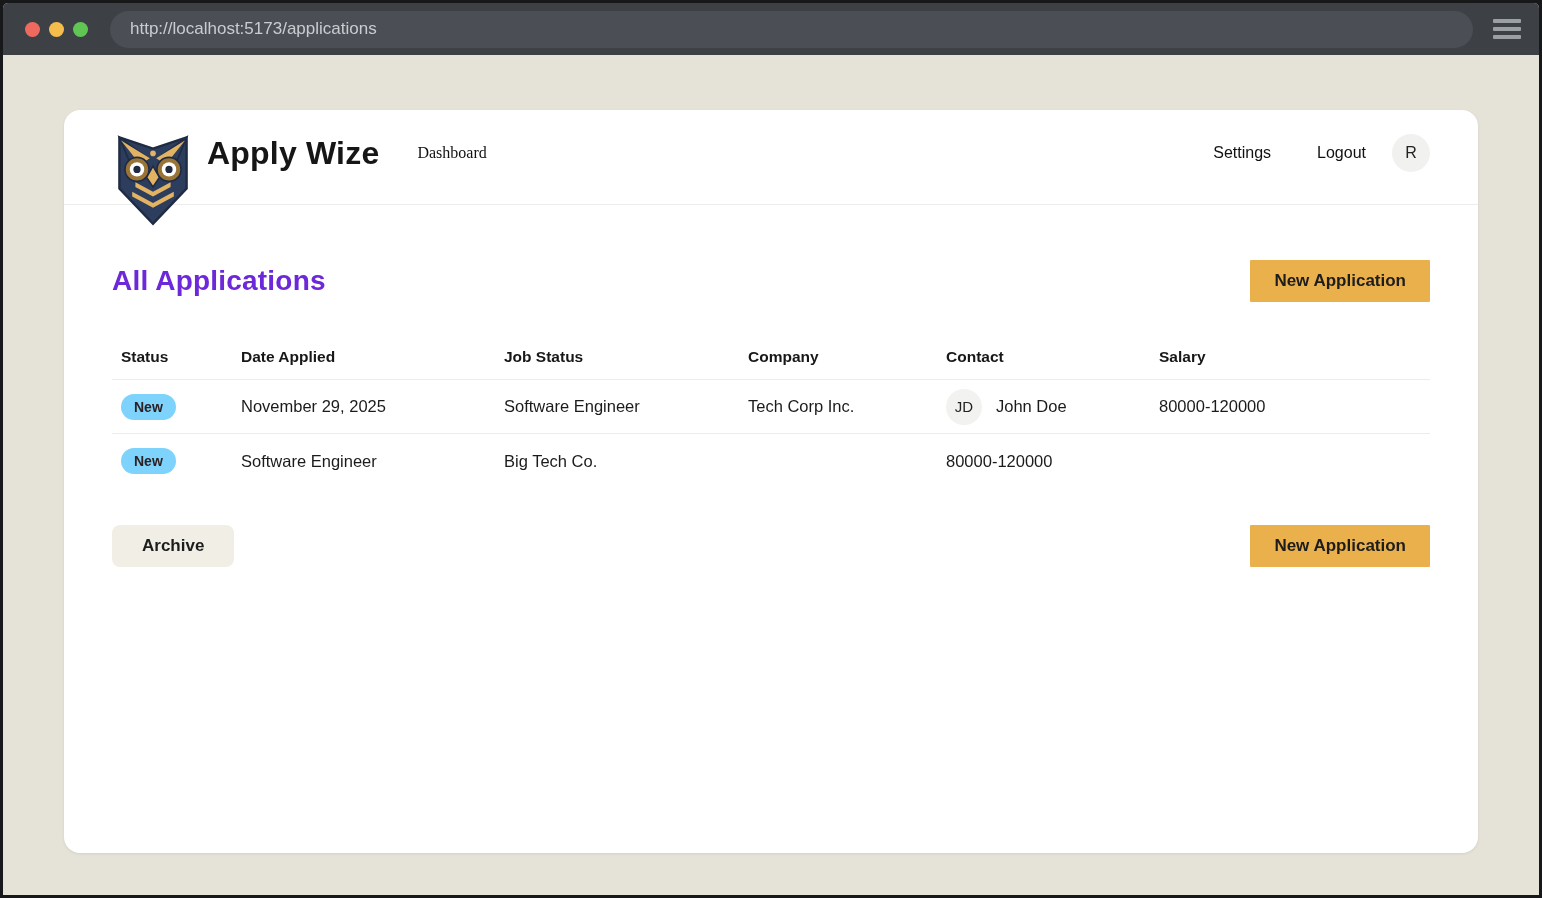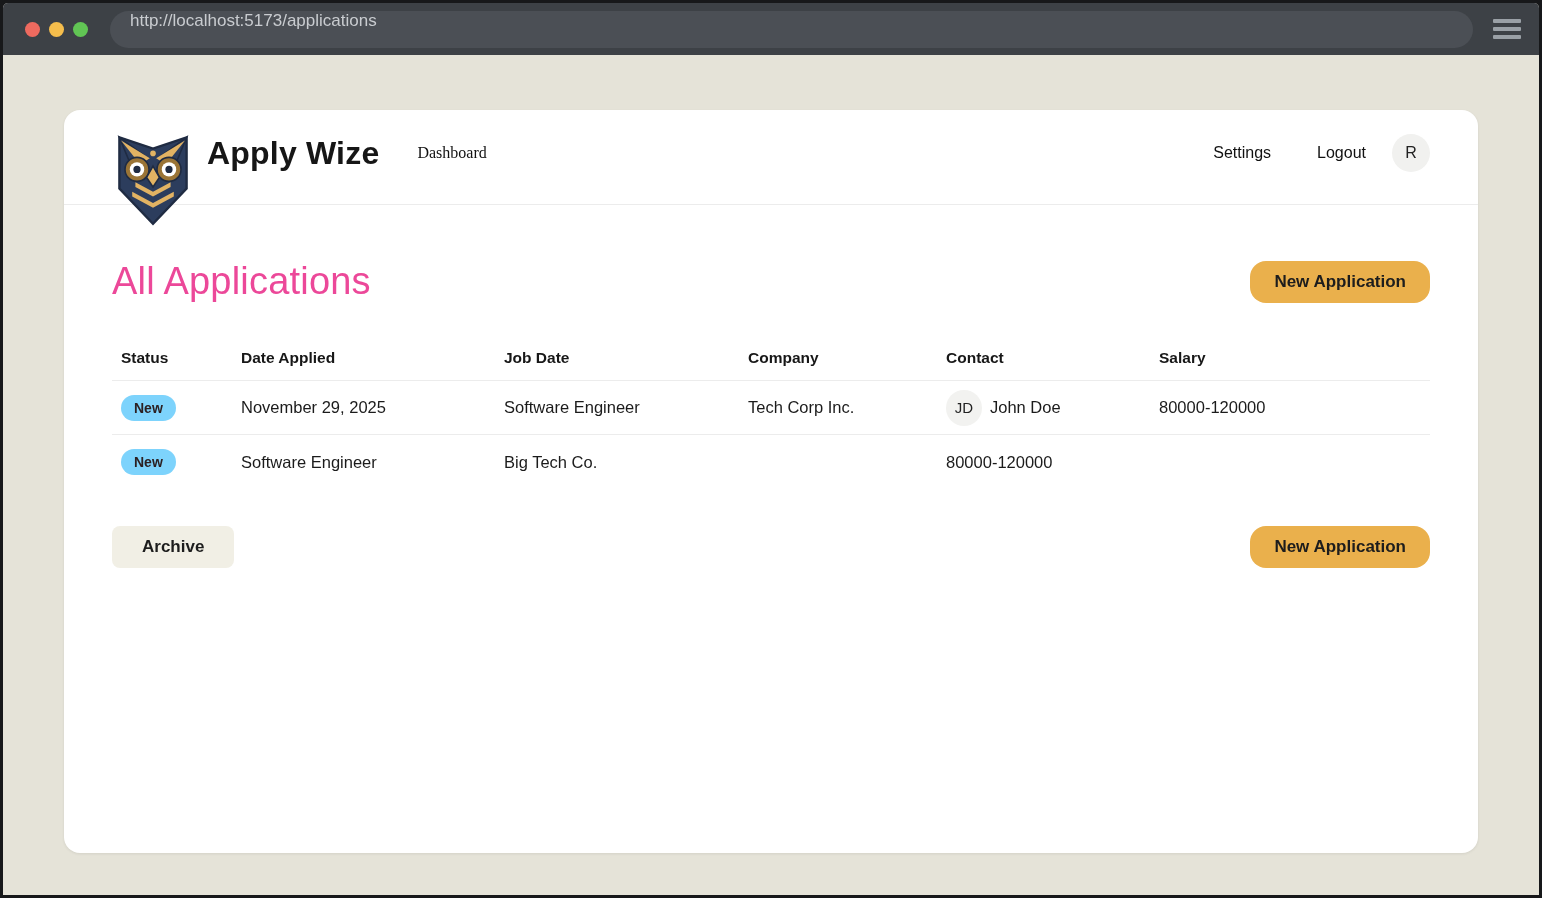--- a/index.html
+++ b/index.html
@@ -23,21 +23,21 @@
     padding: 0 14px 0 22px;
   }
   .dots { display: flex; gap: 9px; align-items: center; }
   .dot { width: 15px; height: 15px; border-radius: 50%; }
   .dot.red { background: #ee6a5f; }
   .dot.yellow { background: #f5bd4c; }
   .dot.green { background: #61c554; }
   .url-bar {
     flex: 1; height: 37px; margin: 0 16px 0 22px;
     background: #4b4f55; border-radius: 19px;
-    display: flex; 
+    display: flex; align-items: center;
     padding: 0 20px;
     color: #c9ccd0; font-size: 17px;
   }
   .menu-btn { display: flex; flex-direction: column; gap: 4px; padding: 4px; cursor: pointer; }
   .menu-btn span { display: block; width: 28px; height: 4px; background: #9aa0a6; border-radius: 1px; }
 
   
   .page { flex: 1; background: #e5e3d8; overflow: hidden; }
   .card {
     width: 1414px; height: 743px;
@@ -66,23 +66,23 @@
   .avatar {
     width: 38px; height: 38px; border-radius: 50%;
     background: #f1f1ef; color: #222;
     display: flex; align-items: center; justify-content: center;
     font-size: 16px; margin-left: 26px; cursor: pointer;
   }
 
   
   .card-body { padding: 0 48px; }
   .title-row { display: flex; justify-content: space-between; align-items: center; margin-top: 55px; }
-  .page-title { font-size: 38px; font-weight: 400; color: #ec4899; letter-spacing: .2px; }
+  .page-title { font-size: 28px; font-weight: 700; color: #6d28d9; letter-spacing: .2px; }
   .btn-gold {
-    background: #eab04c; border: none; border-radius: 16px;
+    background: #eab04c; border: none; border-radius: 1px;
     font-family: inherit; font-size: 17px; font-weight: 700; color: #1d1d1d;
     padding: 0 24px; height: 42px; cursor: pointer;
   }
   .btn-light {
     background: #f1efe5; border: none; border-radius: 8px;
     font-family: inherit; font-size: 17px; font-weight: 700; color: #1d1d1d;
     padding: 0 30px; height: 42px; cursor: pointer;
   }
 
   
@@ -96,21 +96,21 @@
   .thead .cell { font-size: 15.5px; font-weight: 700; color: #171717; }
   .tbody-row { height: 54px; font-size: 16.5px; color: #1b1b1b; }
   .tbody-row.bordered { border-bottom: 1px solid #ececec; }
   .cell.status-cell { padding-left: 9px; }
   .badge {
     display: inline-block;
     background: #7dd3fc; color: #2c2022;
     font-size: 14px; font-weight: 700;
     padding: 5px 13px; border-radius: 999px;
   }
-  .contact-cell { display: flex; align-items: center; gap: 8px; }
+  .contact-cell { display: flex; align-items: center; gap: 14px; }
   .contact-avatar {
     width: 36px; height: 36px; border-radius: 50%;
     background: #f2f2f0; color: #222;
     display: flex; align-items: center; justify-content: center;
     font-size: 15px;
   }
   .highlight-box {
     display: inline-block;
     border: 4px solid #ea4426;
     padding: 9px 14px 9px 6px;
@@ -174,21 +174,21 @@
 
         <div class="title-row">
           <h1 class="page-title">All Applications</h1>
           <button class="btn-gold">New Application</button>
         </div>
 
         <div class="table">
           <div class="trow thead">
             <div class="cell status-cell">Status</div>
             <div class="cell">Date Applied</div>
-            <div class="cell">Job Date</div>
+            <div class="cell">Job Status</div>
             <div class="cell">Company</div>
             <div class="cell">Contact</div>
             <div class="cell">Salary</div>
           </div>
 
           <div class="trow tbody-row bordered">
             <div class="cell status-cell">
               <span class="badge">New</span>
             </div>
             <div class="cell">November 29, 2025</div>

